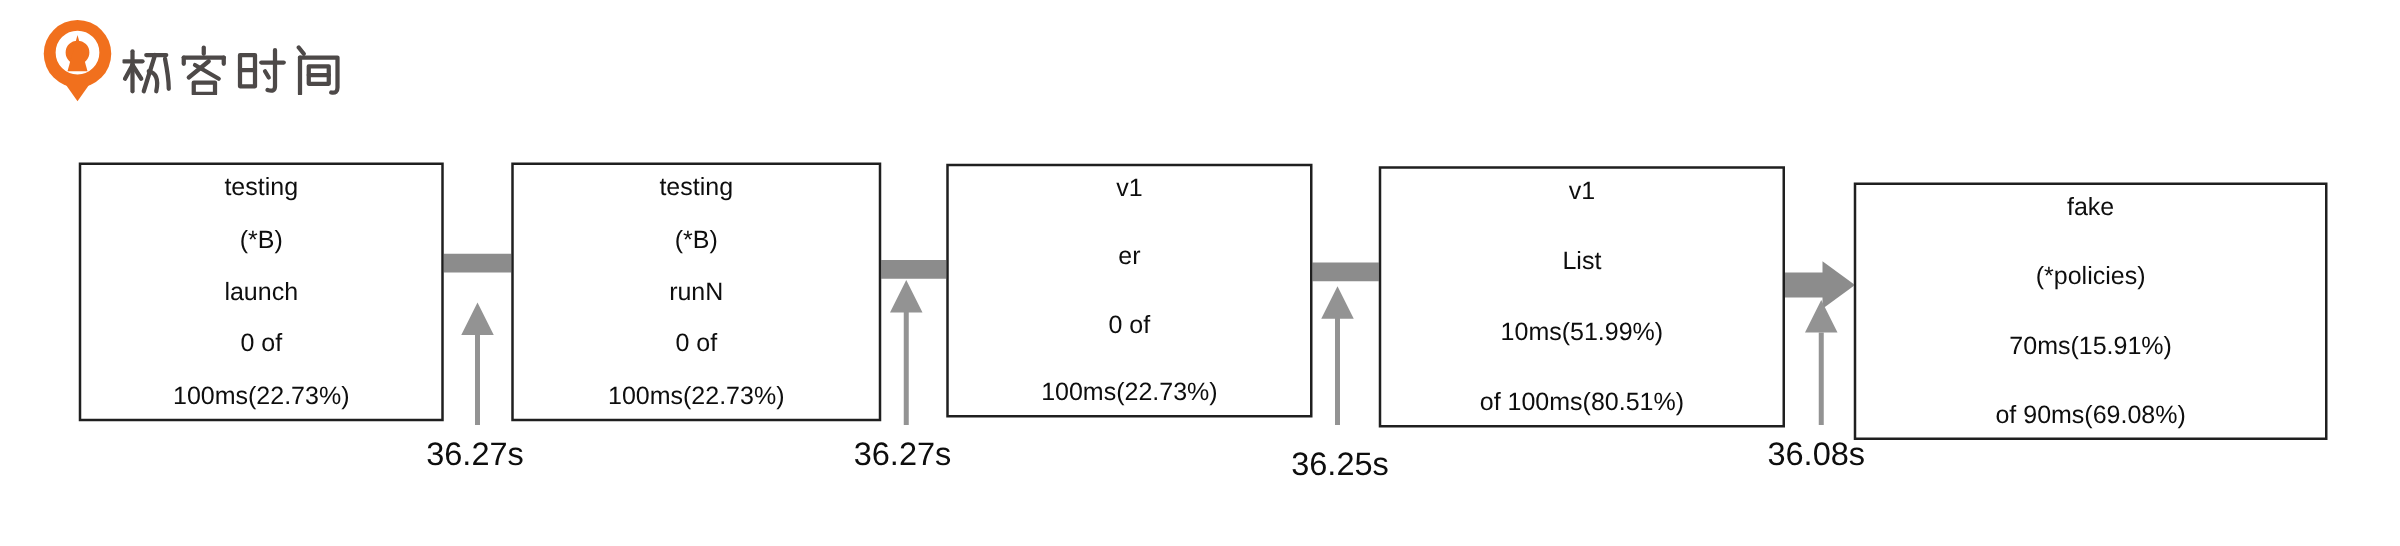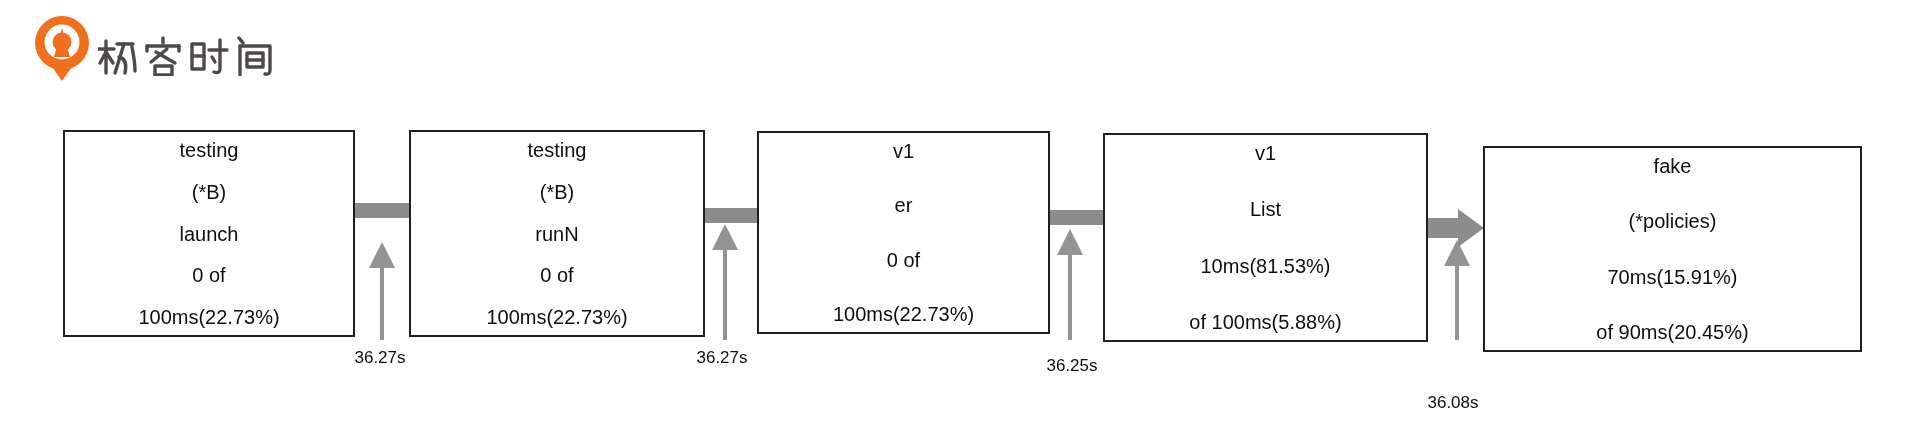--- a/index.html
+++ b/index.html
@@ -33,21 +33,21 @@
   .node .nline{white-space:nowrap;}
 
   
   .edges{position:absolute;left:0;top:0;pointer-events:none;}
   .bar{fill:var(--connector);}
   .uparrow{fill:var(--arrow);}
 
   
   .edge-label{
     position:absolute;transform:translateX(-50%);
-    font-size:17px;color:var(--text);white-space:nowrap;
+    font-size:26px;color:var(--text);white-space:nowrap;
   }
 </style>
 </head>
 <body>
 
 <div class="canvas">
 
   <div class="logo" style="width:260px;height:80px;">
     <svg class="logo-mark" width="66" height="72" viewBox="0 0 66 72">
       <circle class="mark-fill" cx="33" cy="30" r="27"></circle>
@@ -142,29 +142,29 @@
   <div class="node" style="left:757px;top:106px;width:293px;height:203px;">
     <span class="nline">v1</span>
     <span class="nline">er</span>
     <span class="nline">0 of</span>
     <span class="nline">100ms(22.73%)</span>
   </div>
 
   <div class="node" style="left:1103px;top:108px;width:325px;height:209px;">
     <span class="nline">v1</span>
     <span class="nline">List</span>
-    <span class="nline">10ms(81.53%)</span>
-    <span class="nline">of 100ms(5.88%)</span>
+    <span class="nline">10ms(51.99%)</span>
+    <span class="nline">of 100ms(80.51%)</span>
   </div>
 
   <div class="node" style="left:1483px;top:121px;width:379px;height:206px;">
     <span class="nline">fake</span>
     <span class="nline">(*policies)</span>
     <span class="nline">70ms(15.91%)</span>
-    <span class="nline">of 90ms(20.45%)</span>
+    <span class="nline">of 90ms(69.08%)</span>
   </div>
 
   <div class="edge-label" style="left:380px;top:348px;">36.27s</div>
   <div class="edge-label" style="left:722px;top:348px;">36.27s</div>
   <div class="edge-label" style="left:1072px;top:356px;">36.25s</div>
-  <div class="edge-label" style="left:1453px;top:348px;margin-top:45px;">36.08s</div>
+  <div class="edge-label" style="left:1453px;top:348px;">36.08s</div>
 
 </div>
 
 </body></html>

